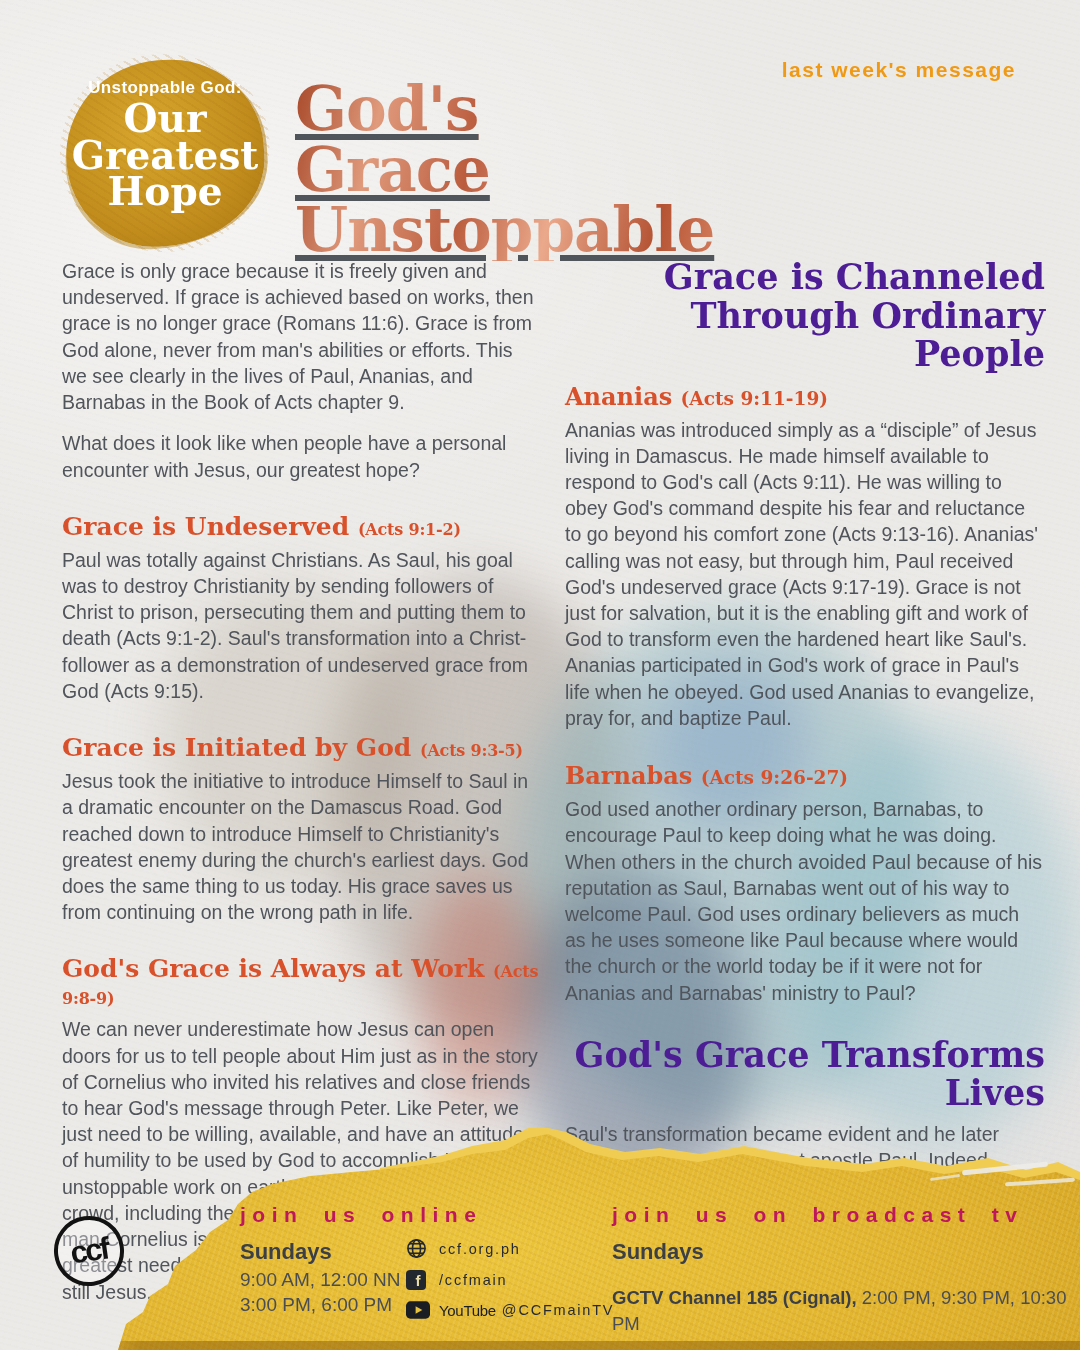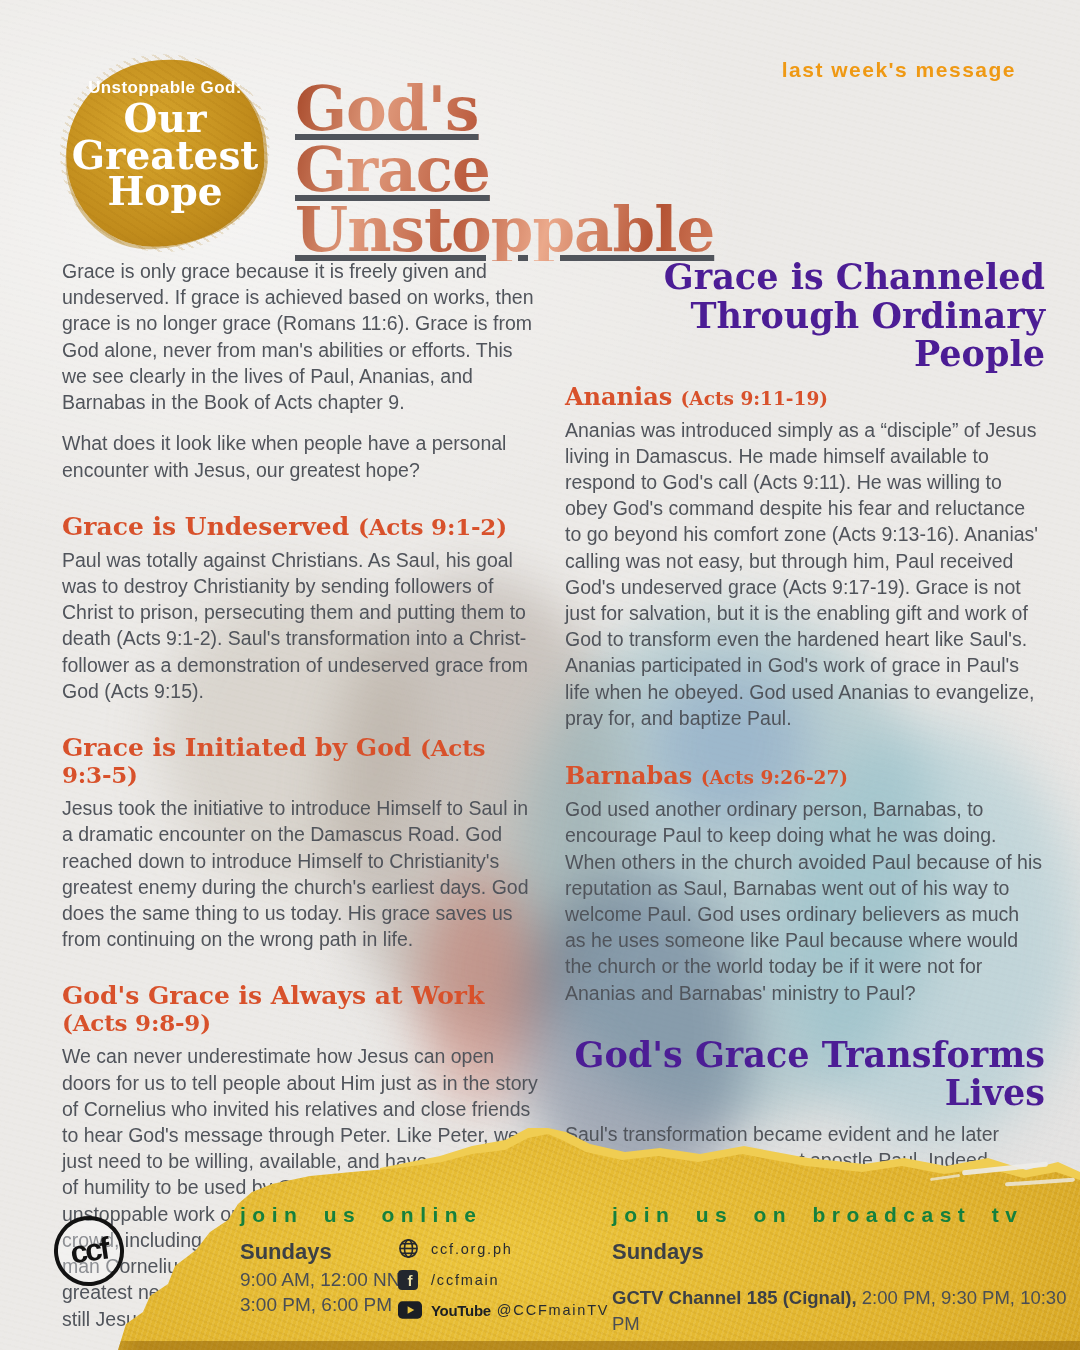--- a/index.html
+++ b/index.html
@@ -58,21 +58,21 @@
   .lastweek{
     position:absolute;right:64px;top:58px;
     color:#ef9914;font-weight:700;font-size:21px;letter-spacing:1.5px;
   }
   
   .columns{position:absolute;left:62px;top:258px;width:983px;display:grid;grid-template-columns:478px 480px;column-gap:25px;}
   .col p{font-size:19.5px;line-height:1.345;margin:0 0 15px 0;color:#50545b;}
   .col p.space-after{margin-bottom:30px;}
   h2,h3{margin:0;font-family:"DejaVu Serif", serif;font-weight:700;}
   .h-orange{color:#d8512b;font-size:25px;line-height:1.08;margin:14px 0 7px 0;}
-  .h-orange .ref{font-size:23px;letter-spacing:-.2px;}
+  .h-orange .ref{font-size:16px;letter-spacing:-.2px;}
   .h-blue{color:#4c1d95;font-size:35px;line-height:1.1;margin:0 0 8px 0;text-align:right;}
   .h-blue.later{margin-top:14px;}
   .h-sub{color:#d8512b;font-size:24px;margin:2px 0 6px 0;}
   .h-sub .ref{font-size:18.5px;}
   
   .band-light{
     position:absolute;left:0;top:1128px;width:1080px;height:222px;background:#f0cd52;
     clip-path:polygon(380px 40px,440px 28px,472px 18px,505px 12px,528px 0,548px 0,566px 4px,590px 16px,625px 24px,660px 20px,700px 26px,744px 18px,808px 30px,864px 36px,904px 30px,946px 38px,988px 30px,1026px 42px,1058px 34px,1080px 44px,1080px 100px,380px 100px);
   }
   .band{
@@ -91,30 +91,30 @@
   .t1{left:962px;top:1166px;width:86px;height:5px;transform:rotate(-6deg);opacity:.9;}
   .t2{left:1005px;top:1180px;width:70px;height:4px;transform:rotate(-4deg);opacity:.8;}
   .t3{left:930px;top:1176px;width:30px;height:3px;transform:rotate(-8deg);opacity:.7;}
   
   .ccf-logo{
     position:absolute;left:54px;top:1216px;width:62px;height:62px;border:4.5px solid #121212;border-radius:50%;
     display:flex;align-items:center;justify-content:center;
     font-weight:700;font-size:31px;letter-spacing:-2.5px;color:#121212;background:rgba(255,255,255,.35);
     transform:rotate(-8deg);
   }
-  .f-head{color:#15803d;font-weight:700;font-size:21px;letter-spacing:6.5px;word-spacing:8px;}
+  .f-head{color:#be185d;font-weight:700;font-size:21px;letter-spacing:6.5px;word-spacing:8px;}
   .f-day{color:#3c4046;font-weight:700;font-size:22px;margin-top:12px;}
   .f-times{color:#4a4e54;font-size:19px;line-height:1.34;margin-top:2px;}
   .online{position:absolute;left:240px;top:1203px;}
   .broadcast{position:absolute;left:612px;top:1203px;}
-  .links{position:absolute;left:398px;top:1238px;}
+  .links{position:absolute;left:398px;top:1238px;padding-left:8px;}
   .link-row{display:flex;align-items:center;margin-bottom:11px;color:#272b31;}
   .link-row .icon{width:24px;display:flex;justify-content:flex-start;margin-right:9px;}
   .link-label{font-size:14.5px;letter-spacing:1.8px;font-weight:500;}
-  .yt-brand{font-size:15px;font-weight:700;letter-spacing:-.3px;margin-right:6px;color:#1b1f24;}
+  .yt-brand{font-size:15px;font-weight:400;letter-spacing:-.3px;margin-right:6px;color:#1b1f24;}
   .chan{font-size:18.5px;line-height:1.38;color:#4a4e54;margin-top:20px;}
   .chan b{color:#3c4046;}
   .broadcast .f-times{margin-top:0;}
 </style>
 </head>
 <body>
 
 <div class="paper-noise"></div>
 
 <div class="ghost">

